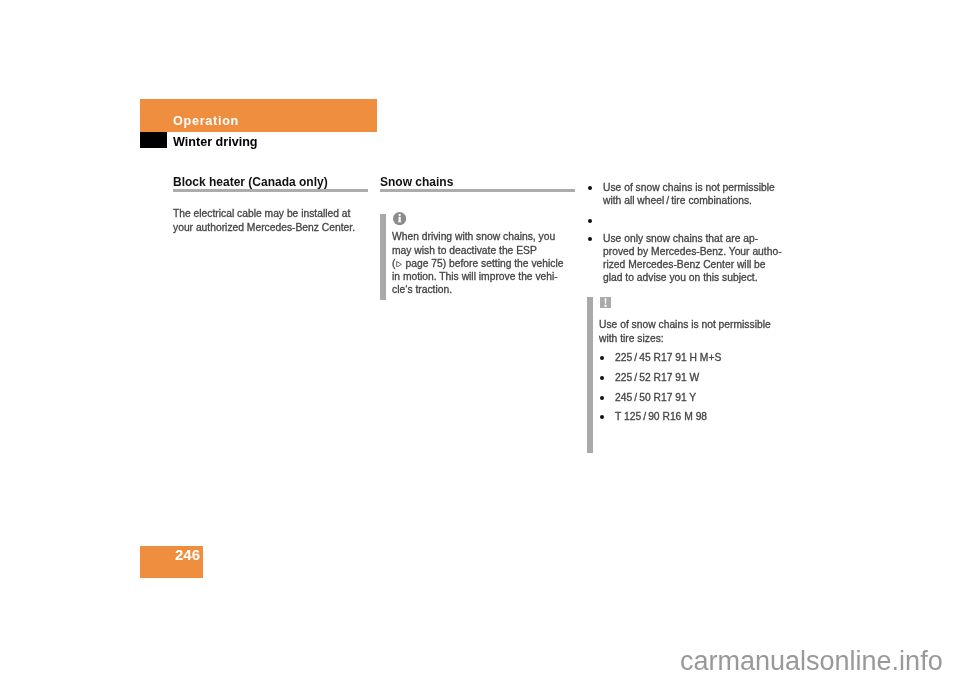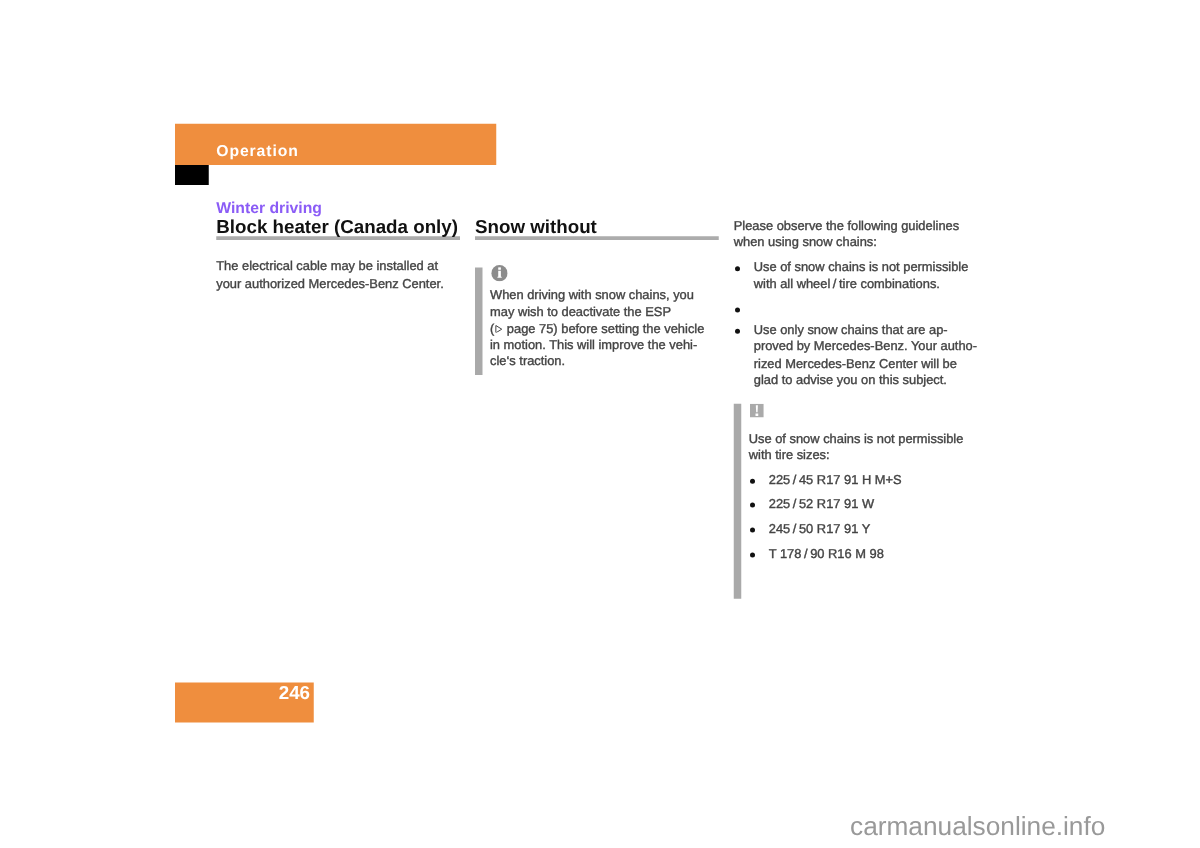--- a/index.html
+++ b/index.html
@@ -17,21 +17,21 @@
     color: #444444;
     -webkit-font-smoothing: antialiased;
     will-change: opacity;
   }
   .page { position: absolute; left: 0; top: 0; width: 960px; height: 678px; will-change: opacity; }
 
   
   .hdr-orange {
     position: absolute;
     left: 140px; top: 99px;
-    width: 257px; height: 33px;
+    width: 237px; height: 33px;
     background: #ef8e3e;
     text-decoration: underline;
   }
   .hdr-orange-label {
     position: absolute;
     left: 33px; top: 15px;
     font-weight: bold;
     font-size: 12.6px;
     letter-spacing: 0.72px;
     line-height: 14px;
@@ -42,32 +42,31 @@
     left: 140px; top: 132px;
     width: 27px; height: 16px;
     background: #000000;
   }
   .hdr-sub {
     position: absolute;
     left: 173px; top: 135px;
     font-weight: bold;
     font-size: 12.6px;
     line-height: 14px;
-    color: #8b5cf6;
-    margin-top: 24px;
+    color: #000000;
   }
 
   
   .col { position: absolute; width: 200px; }
   .col1 { left: 173px; top: 178px; }
   .col2 { left: 380px; top: 178px; }
   .col3 { left: 587px; top: 175px; }
 
   .sec {
-    font-size: 15px;
+    font-size: 12px;
     font-weight: bold;
     color: #111111;
     line-height: 8px;
     margin: 0;
     white-space: nowrap;
   }
   .rule {
     margin-top: 3px;
     width: 195px;
     height: 3px;
@@ -111,37 +110,36 @@
     border-radius: 50%;
     background: #111111;
   }
 
   
   .pagenum {
     position: absolute;
     left: 140px; top: 546px;
     width: 63px; height: 32px;
     background: #ef8e3e;
-    padding-left: 48px;
   }
   .pagenum span {
     position: absolute;
     right: 3px; top: 1px;
     color: #ffffff;
     font-weight: bold;
     font-size: 15px;
     letter-spacing: 0px;
     line-height: 15px;
   }
 
   
   .watermark {
     position: absolute;
     left: 680px; top: 646px;
-    font-size: 21px;
+    font-size: 27px;
     letter-spacing: 0px;
     line-height: 31px;
     color: #999999;
   }
 </style>
 </head>
 <body>
 
 <div class="page">
 
@@ -153,40 +151,39 @@
 
   <div class="col col1">
     <div class="sec">Block heater (Canada only)</div>
     <div class="rule"></div>
     <div class="gap" style="height:8.3px"></div>
     <div class="gap"></div>
     <div class="para tx">The electrical cable may be installed at<br>your authorized Mercedes-Benz Center.</div>
   </div>
 
   <div class="col col2">
-    <div class="sec">Snow without</div>
+    <div class="sec">Snow chains</div>
     <div class="rule"></div>
     <div class="gap" style="height:8.3px"></div>
     <div class="gap" style="height:12px"></div>
     <div class="note">
       <div class="bar" style="height:86px"></div>
       <svg class="note-icon-info" viewBox="0 0 52 52">
         <circle cx="26" cy="26" r="26" fill="#8c8c8c"></circle>
         <rect x="22.0" y="7.5" width="8.4" height="7.6" fill="#ffffff"></rect>
         <path d="M22.0 18.5 h8.4 v18.5 h2.6 v3.6 h-13.6 v-3.6 h2.6 z" fill="#ffffff"></path>
       </svg>
       <div class="gap" style="height:5px"></div>
       <div class="para tx">When driving with snow chains, you<br>may wish to deactivate the ESP<br>(<svg class="ref-arrow" viewBox="0 0 24 26">
             <path d="M2.6 1.6 L21 13 L2.6 24.4 Z" fill="none" stroke="#444444" stroke-width="3.1" stroke-linejoin="miter"></path>
           </svg> page 75) before setting the vehicle<br>in motion. This will improve the vehi-<br>cle‘s traction.</div>
     </div>
   </div>
 
   <div class="col col3">
-    <div class="para tx">Please observe the following guidelines<br>when using snow chains:</div>
     <div class="gap" style="height:6px"></div>
     <ul class="blist tx">
       <li><span class="bullet"></span><span>Use of snow chains is not permissible<br>with all wheel / tire combinations.</span></li>
       <li style="margin-top:6.5px"><span class="bullet"></span></li>
       <li style="margin-top:24px"><span class="bullet"></span><span>Use only snow chains that are ap-<br>proved by Mercedes-Benz. Your autho-<br>rized Mercedes-Benz Center will be<br>glad to advise you on this subject.</span></li>
     </ul>
     <div class="gap" style="height:11px"></div>
     <div class="note">
       <div class="bar" style="height:156px;top:0px"></div>
       <svg class="note-icon-warn" viewBox="0 0 22 22">
@@ -195,21 +192,21 @@
         <rect x="8.8" y="15.6" width="4.4" height="4.0" fill="#ffffff"></rect>
       </svg>
       <div class="gap" style="height:5px"></div>
       <div class="gap" style="height:5.8px"></div>
       <div class="para tx">Use of snow chains is not permissible<br>with tire sizes:</div>
       <div class="gap" style="height:6.5px"></div>
       <ul class="blist tx">
         <li><span class="bullet"></span><span>225 / 45 R17 91 H M+S</span></li>
         <li style="margin-top:6.4px"><span class="bullet"></span><span>225 / 52 R17 91 W</span></li>
         <li style="margin-top:6.4px"><span class="bullet"></span><span>245 / 50 R17 91 Y</span></li>
-        <li style="margin-top:6.4px"><span class="bullet"></span><span>T 178 / 90 R16 M 98</span></li>
+        <li style="margin-top:6.4px"><span class="bullet"></span><span>T 125 / 90 R16 M 98</span></li>
       </ul>
     </div>
   </div>
 
   <div class="pagenum">
     <span>246</span>
   </div>
 
   <div class="watermark">carmanualsonline.info</div>
 

